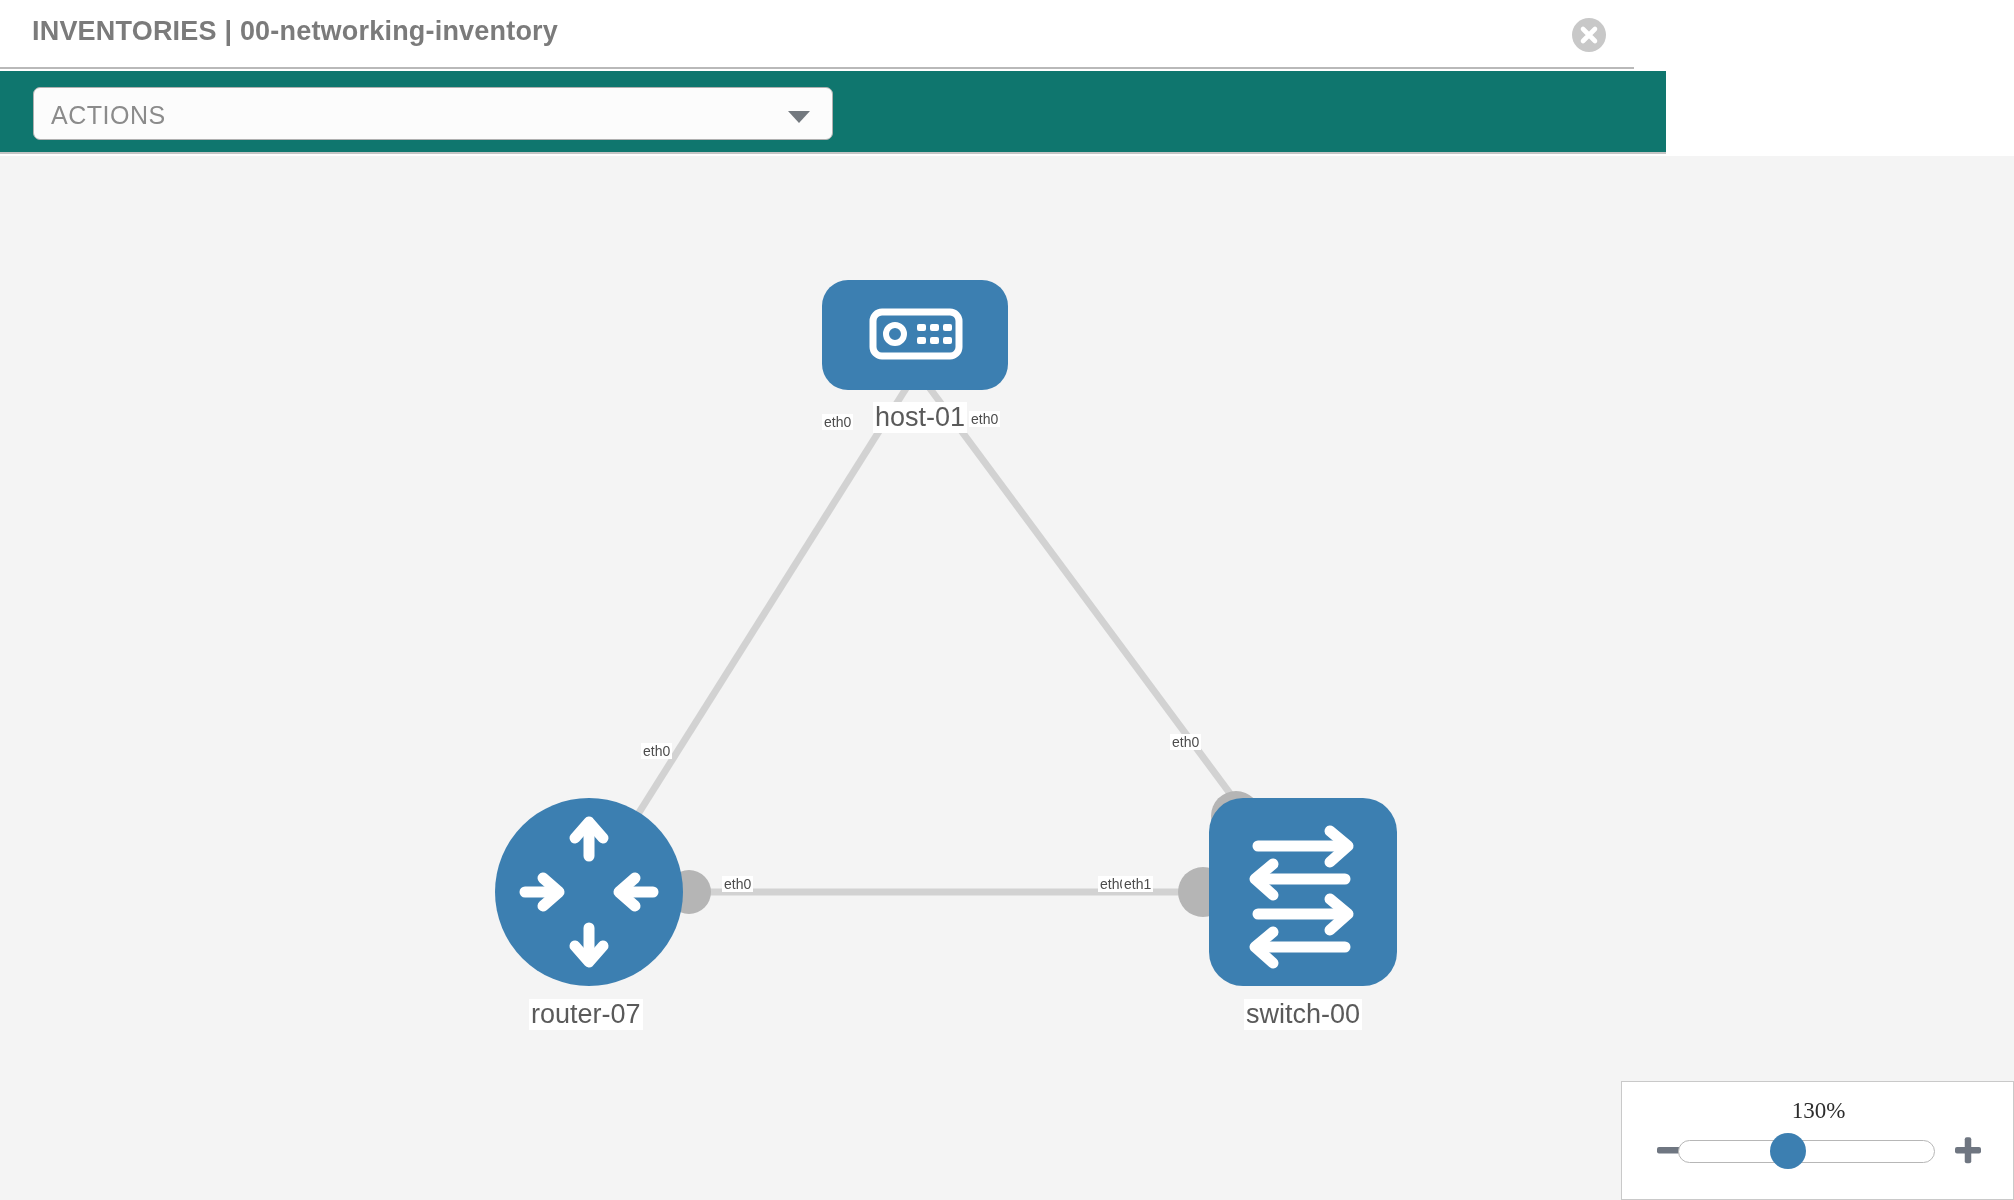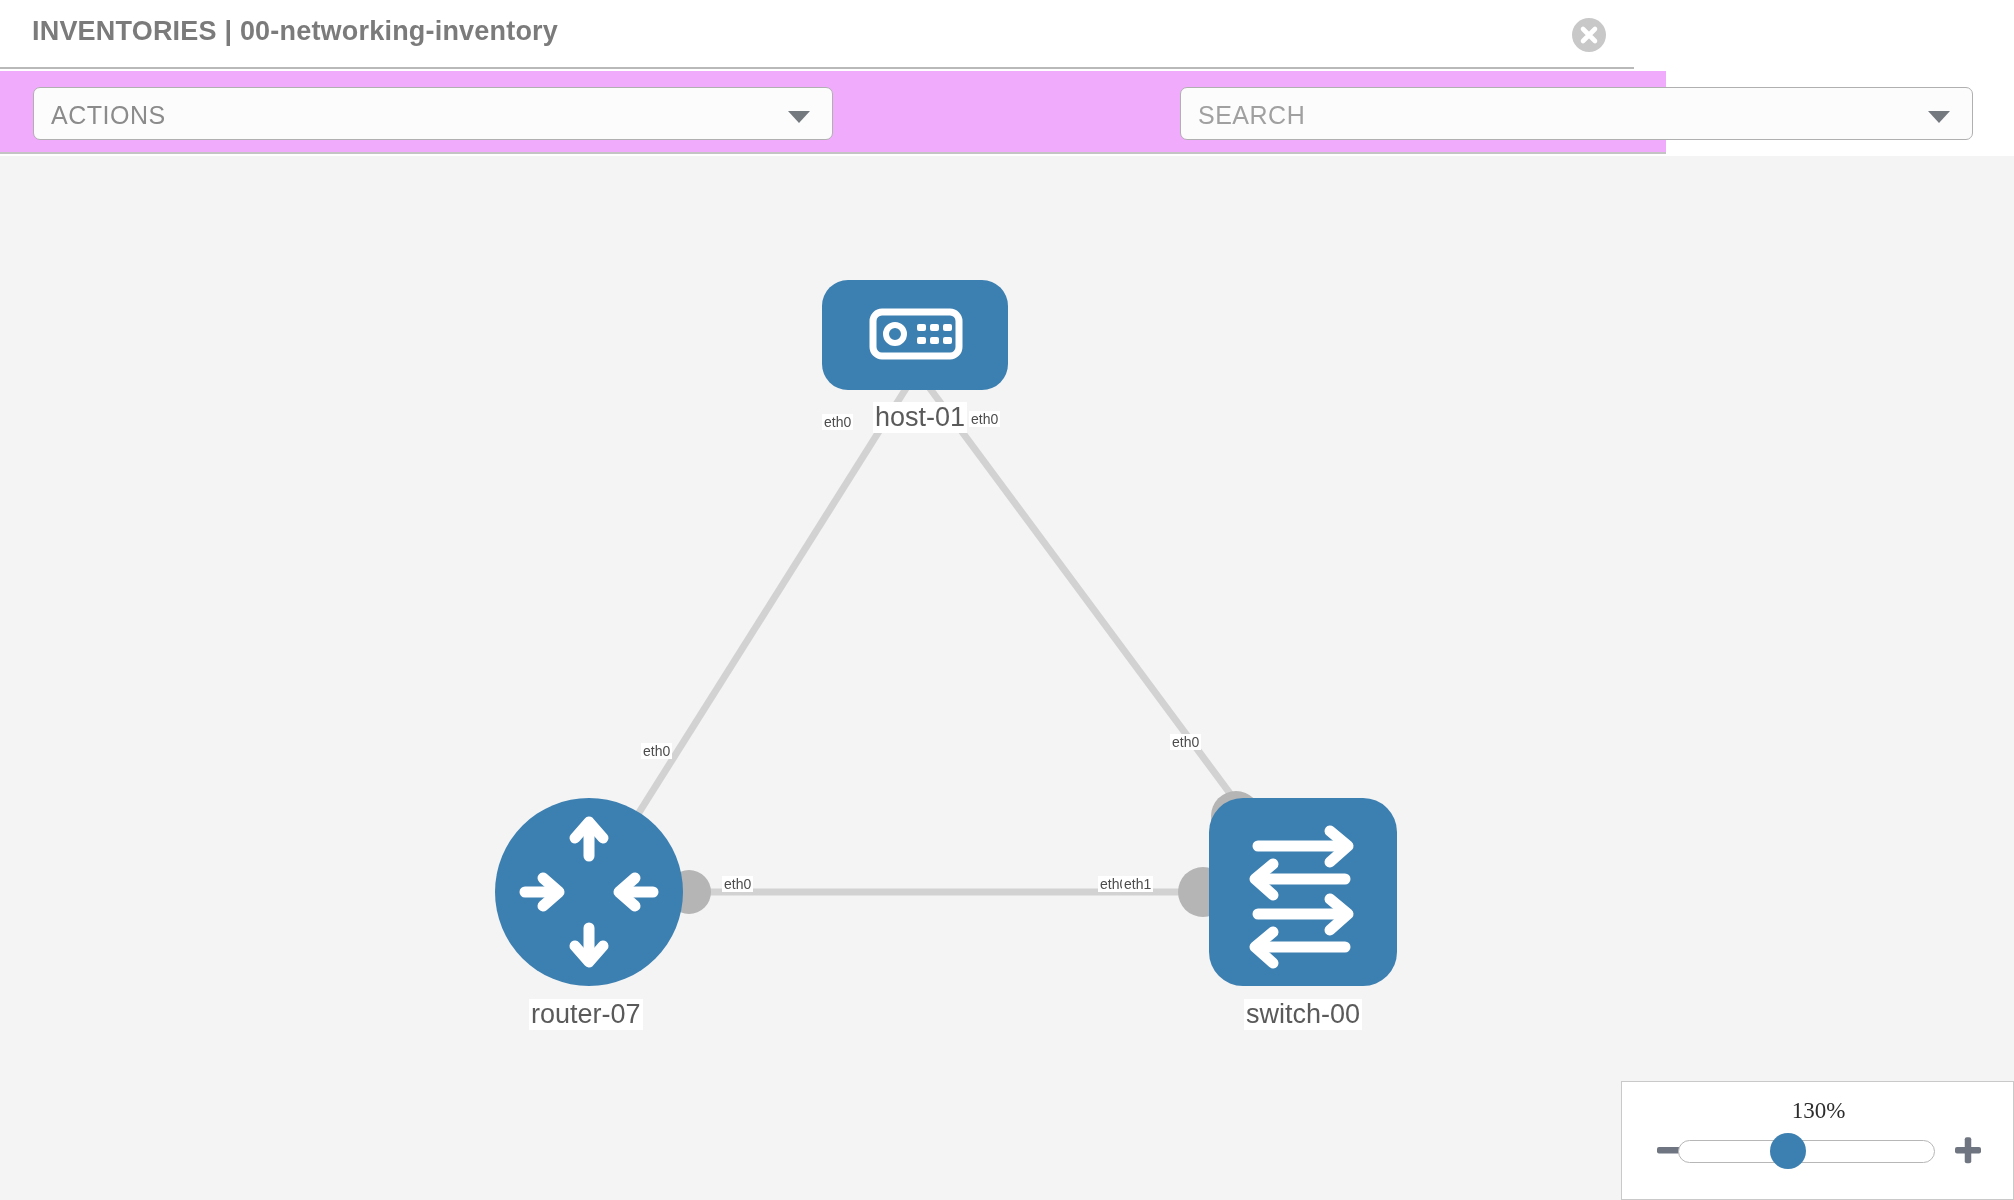--- a/index.html
+++ b/index.html
@@ -49,21 +49,21 @@
     cursor: pointer;
   }
   .close-btn svg { display: block; width: 34px; height: 34px; }
 
   
   .toolbar {
     position: absolute;
     top: 71px; left: 0;
     width: 1666px;
     height: 83px;
-    background: #f0abfc;
+    background: #0f766e;
     border-bottom: 2px solid #c4c4c4;
   }
   .actions-select {
     position: absolute;
     left: 33px;
     top: 16px;
     width: 800px;
     height: 53px;
     background: #fcfcfc;
     border: 1px solid #b0b0b0;
@@ -235,24 +235,20 @@
       <svg width="44" height="44" viewBox="0 0 44 44" xmlns="http://www.w3.org/2000/svg">
         <g fill="none" stroke="#7d848c" stroke-width="3.6" stroke-linecap="round">
           <circle cx="16" cy="18" r="7.4"></circle>
           <path d="M21.4 22.6 L34 32.6"></path>
           <path d="M29.6 29.2 L33.6 26.2"></path>
           <path d="M33.4 32.1 L36.6 29.6"></path>
         </g>
       </svg>
     </div>
 
-    <div class="search-select">
-      <span class="search-label">SEARCH</span>
-      <span class="caret"></span>
-    </div>
   </div>
 
   <div class="canvas">
 
     <svg class="topology" width="2014" height="1044" xmlns="http://www.w3.org/2000/svg">
 
       <g>
         <line x1="917" y1="215" x2="589" y2="736" stroke="#d2d2d2" stroke-width="7"></line>
         <line x1="917" y1="215" x2="1303" y2="736" stroke="#d2d2d2" stroke-width="7"></line>
         <line x1="589" y1="736" x2="1303" y2="736" stroke="#d2d2d2" stroke-width="7"></line>

